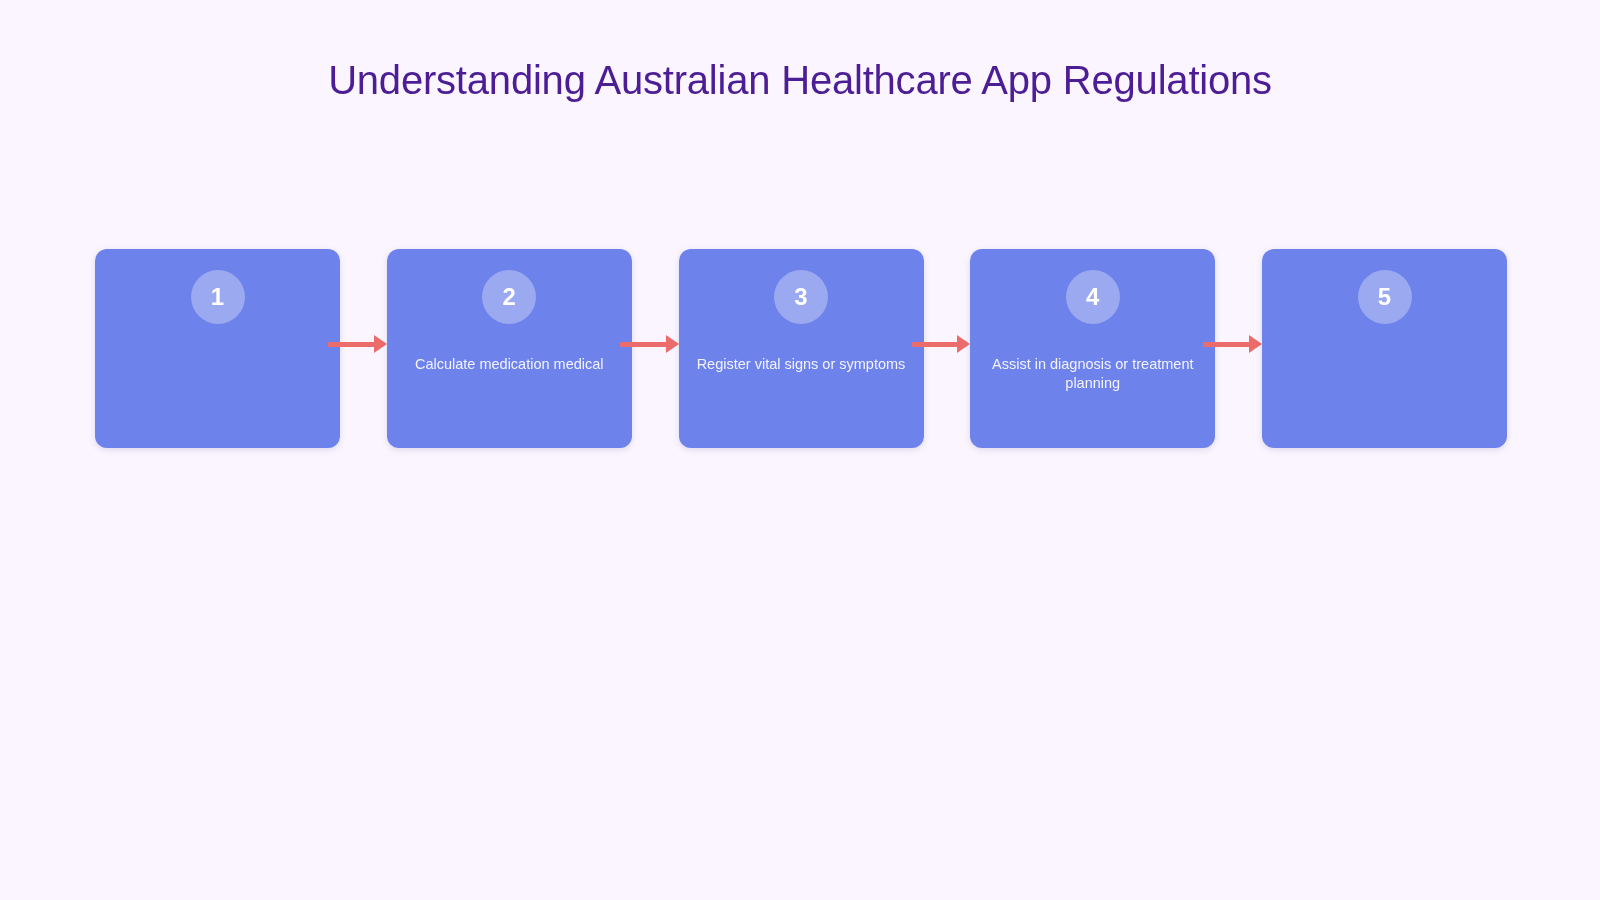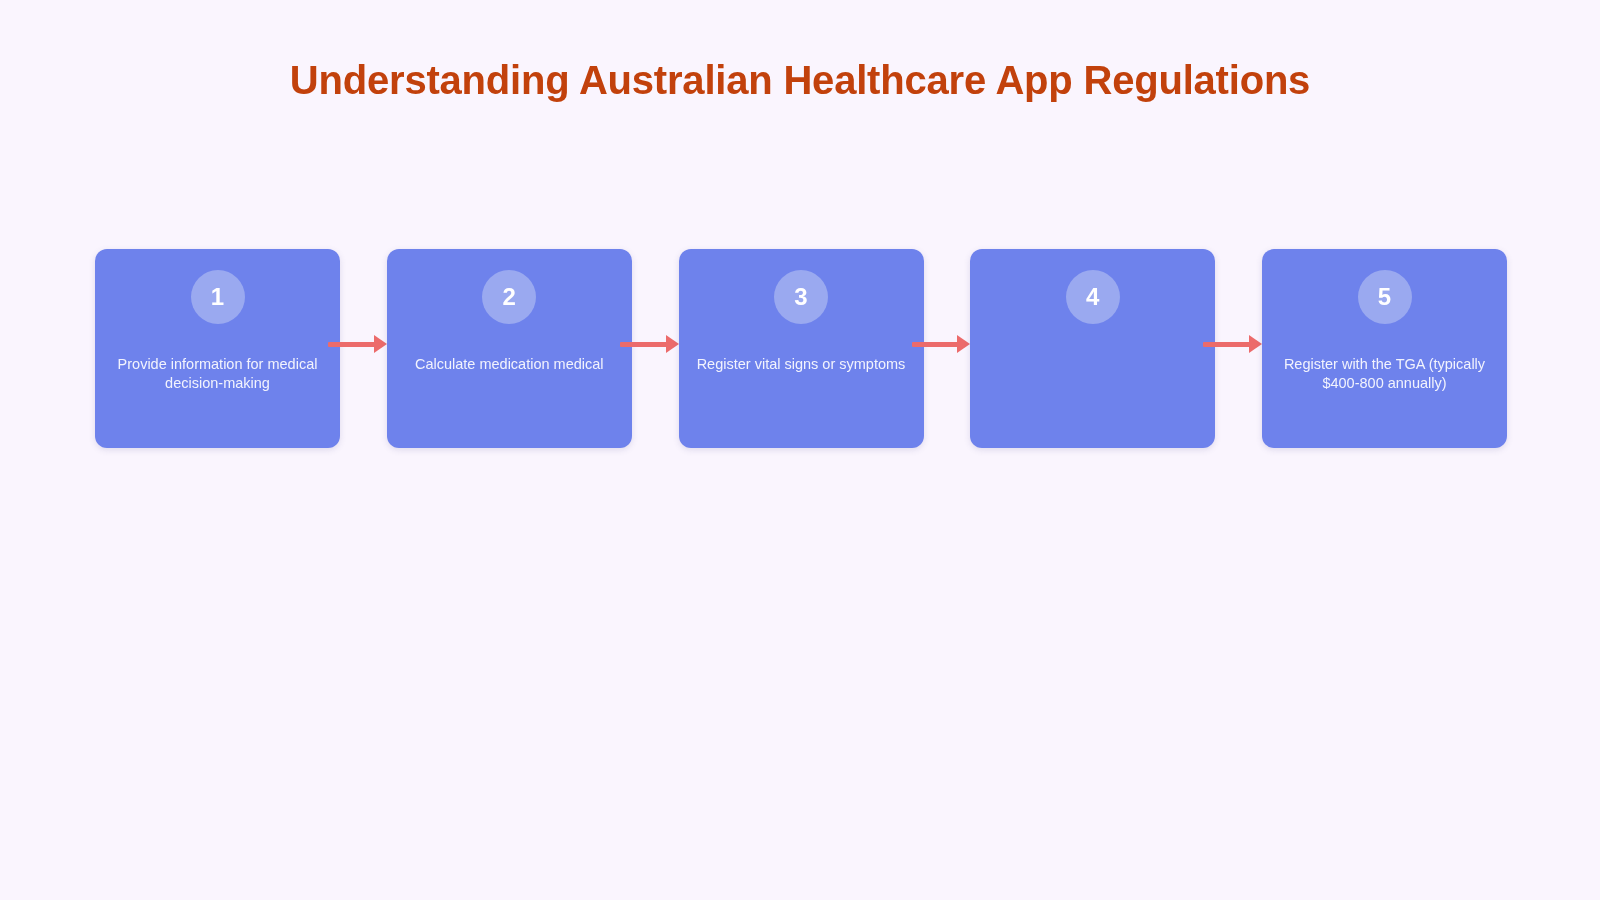--- a/index.html
+++ b/index.html
@@ -18,22 +18,22 @@
   }
 
   
   .page-title {
     position: absolute;
     top: 56px;
     left: 0;
     width: 1600px;
     text-align: center;
     font-size: 40px;
-    font-weight: bold;
-    color: #c2410c;
+    font-weight: normal;
+    color: #4c1d95;
     letter-spacing: -0.2px;
     line-height: 1.2;
   }
 
   
   .flow {
     position: absolute;
     top: 249px;
     left: 95px;
     width: 1412px;
@@ -109,21 +109,20 @@
 </style>
 </head>
 <body>
 
 <h1 class="page-title">Understanding Australian Healthcare App Regulations</h1>
 
 <div class="flow">
 
   <div class="step">
     <div class="step-badge">1</div>
-    <div class="step-label">Provide information for medical decision-making</div>
   </div>
 
   <div class="connector">
     <div class="arrow-shaft"></div>
     <div class="arrow-head"></div>
   </div>
 
   <div class="step">
     <div class="step-badge">2</div>
     <div class="step-label">Calculate medication medical</div>
@@ -139,25 +138,25 @@
     <div class="step-label">Register vital signs or symptoms</div>
   </div>
 
   <div class="connector">
     <div class="arrow-shaft"></div>
     <div class="arrow-head"></div>
   </div>
 
   <div class="step">
     <div class="step-badge">4</div>
+    <div class="step-label">Assist in diagnosis or treatment planning</div>
   </div>
 
   <div class="connector">
     <div class="arrow-shaft"></div>
     <div class="arrow-head"></div>
   </div>
 
   <div class="step">
     <div class="step-badge">5</div>
-    <div class="step-label">Register with the TGA (typically $400-800 annually)</div>
   </div>
 
 </div>
 
 </body></html>

